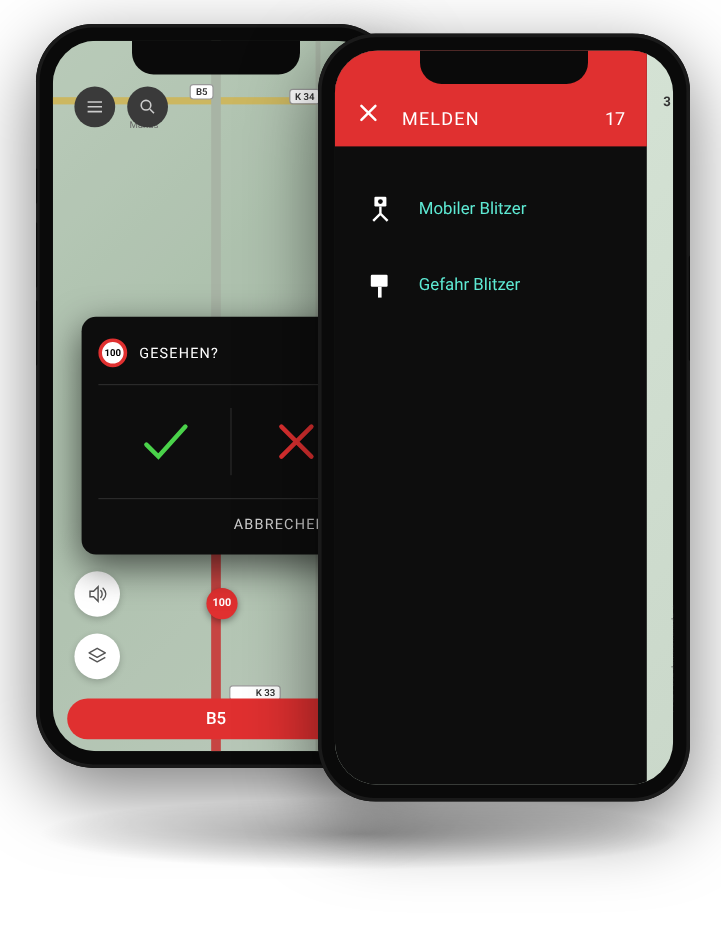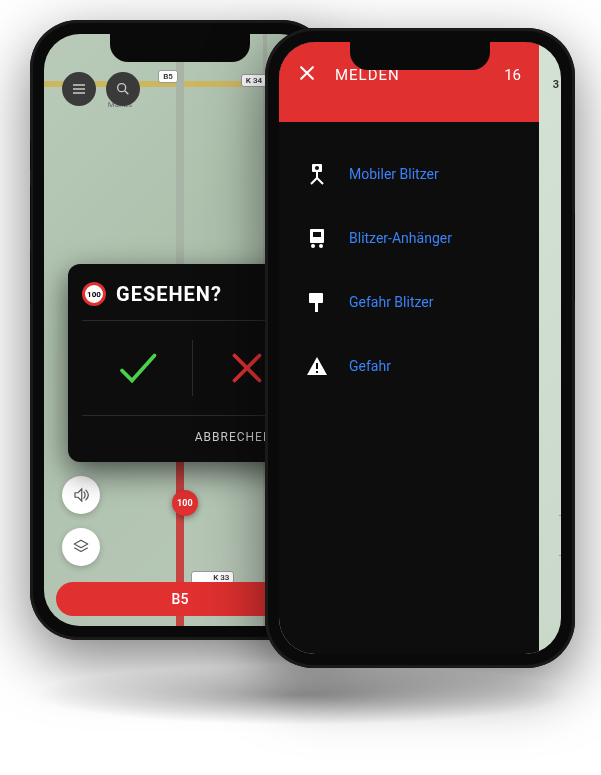--- a/index.html
+++ b/index.html
@@ -30,49 +30,49 @@
     .circle-btn { width: 34px; height: 34px; border-radius: 50%; background: #3a3a3a; display: flex; align-items: center; justify-content: center; cursor: pointer; }
     .circle-btn svg { width: 16px; height: 16px; fill: #ccc; stroke: #ccc; }
     
     .left-icons { position: absolute; bottom: 60px; left: 18px; display: flex; flex-direction: column; gap: 14px; z-index: 10; }
     .left-circle { width: 38px; height: 38px; border-radius: 50%; background: #fff; display: flex; align-items: center; justify-content: center; box-shadow: 0 2px 6px rgba(0,0,0,0.2); cursor: pointer; }
     .left-circle svg { width: 18px; height: 18px; }
     
     .dialog { position: absolute; top: 230px; left: 24px; right: 0; background: #0d0d0d; border-radius: 12px 0 0 12px; padding: 18px 14px; z-index: 20; color: #fff; box-shadow: 0 10px 30px rgba(0,0,0,0.6); }
     .dialog-head { display: flex; align-items: center; gap: 10px; padding-bottom: 14px; border-bottom: 1px solid #2a2a2a; }
     .speed-sign { width: 24px; height: 24px; border-radius: 50%; background: #fff; border: 3px solid #e03030; display: flex; align-items: center; justify-content: center; font-size: 8px; font-weight: 700; color: #000; }
-    .dialog-title { font-size: 20px; letter-spacing: 1px; font-weight: 700; }
+    .dialog-title { font-size: 12px; letter-spacing: 1px; font-weight: 400; }
     .dialog-btns { display: flex; justify-content: space-around; align-items: center; padding: 22px 0; border-bottom: 1px solid #2a2a2a; position: relative; }
     .dialog-btns::after { content: ''; position: absolute; left: 50%; top: 20%; bottom: 20%; width: 1px; background: #2a2a2a; }
     .check { width: 50px; height: 50px; display: flex; align-items: center; justify-content: center; cursor: pointer; }
     .dialog-foot { display: flex; justify-content: flex-end; align-items: center; gap: 14px; padding-top: 14px; font-size: 12px; letter-spacing: 1px; color: #ccc; }
     
     .speed-marker { position: absolute; width: 26px; height: 26px; border-radius: 50%; background: #e03030; color: #fff; display: flex; align-items: center; justify-content: center; font-size: 9px; font-weight: 700; box-shadow: 0 2px 6px rgba(0,0,0,0.4); }
     .loc-arrow { position: absolute; width: 22px; height: 22px; z-index: 5; }
     
     .bottom-bar { position: absolute; bottom: 10px; left: 12px; right: 12px; height: 34px; background: #e03030; border-radius: 17px; display: flex; align-items: center; justify-content: center; color: #fff; font-size: 14px; font-weight: 500; z-index: 15; cursor: pointer; }
     
     
     .phone2 { left: 265px; top: 28px; width: 310px; height: 640px; z-index: 2; }
     .phone2 .b4 { right: -3px; top: 185px; width: 4px; height: 88px; }
     
     .p2-screen { position: absolute; inset: 0; }
     .p2-map { position: absolute; inset: 0; background: linear-gradient(135deg, #d8e6d8 0%, #cad8ca 100%); }
     .p2-overlay { position: absolute; top: 0; left: 0; right: 22px; bottom: 0; background: #0d0d0d; z-index: 5; }
-    .p2-header { position: absolute; top: 0; left: 0; right: 22px; height: 80px; background: #e03030; z-index: 6; display: flex; align-items: center; padding: 0 18px 14px; gap: 18px; color: #fff; }
+    .p2-header { position: absolute; top: 0; left: 0; right: 22px; height: 80px; background: #e03030; z-index: 6; display: flex; align-items: flex-end; padding: 0 18px 14px; gap: 18px; color: #fff; }
     .p2-close { cursor: pointer; }
     .p2-close svg { width: 20px; height: 20px; }
     .p2-title { font-size: 15px; letter-spacing: 1px; flex: 1; }
     .p2-count { font-size: 15px; }
     
     .p2-list { position: absolute; top: 100px; left: 0; right: 22px; z-index: 6; padding: 0 24px; }
     .p2-item { display: flex; align-items: center; gap: 18px; padding: 18px 0; cursor: pointer; }
     .p2-icon { width: 28px; height: 28px; display: flex; align-items: center; justify-content: center; flex-shrink: 0; }
     .p2-icon svg { width: 24px; height: 24px; }
-    .p2-label { color: #3b82f6; font-size: 14px; }
+    .p2-label { color: #5eead4; font-size: 14px; }
     
     .p2-side-labels { position: absolute; right: 2px; bottom: 60px; z-index: 2; transform: rotate(90deg); transform-origin: right bottom; font-size: 7px; color: #666; white-space: nowrap; }
     
     .p2-corner { position: absolute; top: 36px; right: 2px; font-size: 11px; font-weight: 700; color: #333; z-index: 3; }
     
     .shadow-floor { position: absolute; bottom: 50px; left: 30px; right: 30px; height: 60px; background: radial-gradient(ellipse at center, rgba(0,0,0,0.35) 0%, transparent 70%); z-index: 0; }
   </style>
 </head>
 <body>
 
@@ -167,59 +167,38 @@
       <div class="p2-corner">3</div>
       <div class="p2-side-labels">© OpenStreetMap 2004-2014</div>
       <div class="p2-overlay"></div>
       <div class="p2-header">
         <span class="p2-close">
           <svg viewBox="0 0 24 24">
               <path d="M5 5 L19 19 M19 5 L5 19" stroke="#fff" stroke-width="2.5" stroke-linecap="round"></path>
             </svg>
         </span>
         <span class="p2-title">MELDEN</span>
-        <span class="p2-count">16</span>
+        <span class="p2-count">17</span>
       </div>
       <div class="p2-list">
         <div class="p2-item">
           <span class="p2-icon">
             <svg viewBox="0 0 24 24">
                 <rect x="7" y="2" width="10" height="8" rx="1" fill="#fff"></rect>
                 <circle cx="12" cy="6" r="2" fill="#0d0d0d"></circle>
                 <path d="M12 10 L12 16 M6 22 L12 16 L18 22" stroke="#fff" stroke-width="2" fill="none"></path>
               </svg>
           </span>
           <span class="p2-label">Mobiler Blitzer</span>
         </div>
         <div class="p2-item">
           <span class="p2-icon">
             <svg viewBox="0 0 24 24">
-                <rect x="5" y="3" width="14" height="14" rx="1" fill="#fff"></rect>
-                <rect x="8" y="6" width="8" height="5" fill="#0d0d0d"></rect>
-                <circle cx="8" cy="20" r="2" fill="#fff"></circle>
-                <circle cx="16" cy="20" r="2" fill="#fff"></circle>
-              </svg>
-          </span>
-          <span class="p2-label">Blitzer-Anhänger</span>
-        </div>
-        <div class="p2-item">
-          <span class="p2-icon">
-            <svg viewBox="0 0 24 24">
                 <rect x="4" y="3" width="14" height="10" rx="1" fill="#fff"></rect>
                 <rect x="10" y="13" width="3" height="9" fill="#fff"></rect>
               </svg>
           </span>
           <span class="p2-label">Gefahr Blitzer</span>
         </div>
-        <div class="p2-item">
-          <span class="p2-icon">
-            <svg viewBox="0 0 24 24">
-                <path d="M12 3 L22 21 L2 21 Z" fill="#fff"></path>
-                <rect x="11" y="9" width="2" height="6" fill="#0d0d0d"></rect>
-                <rect x="11" y="17" width="2" height="2" fill="#0d0d0d"></rect>
-              </svg>
-          </span>
-          <span class="p2-label">Gefahr</span>
-        </div>
       </div>
     </div>
   </div>
 </div>
 
 </body></html>

